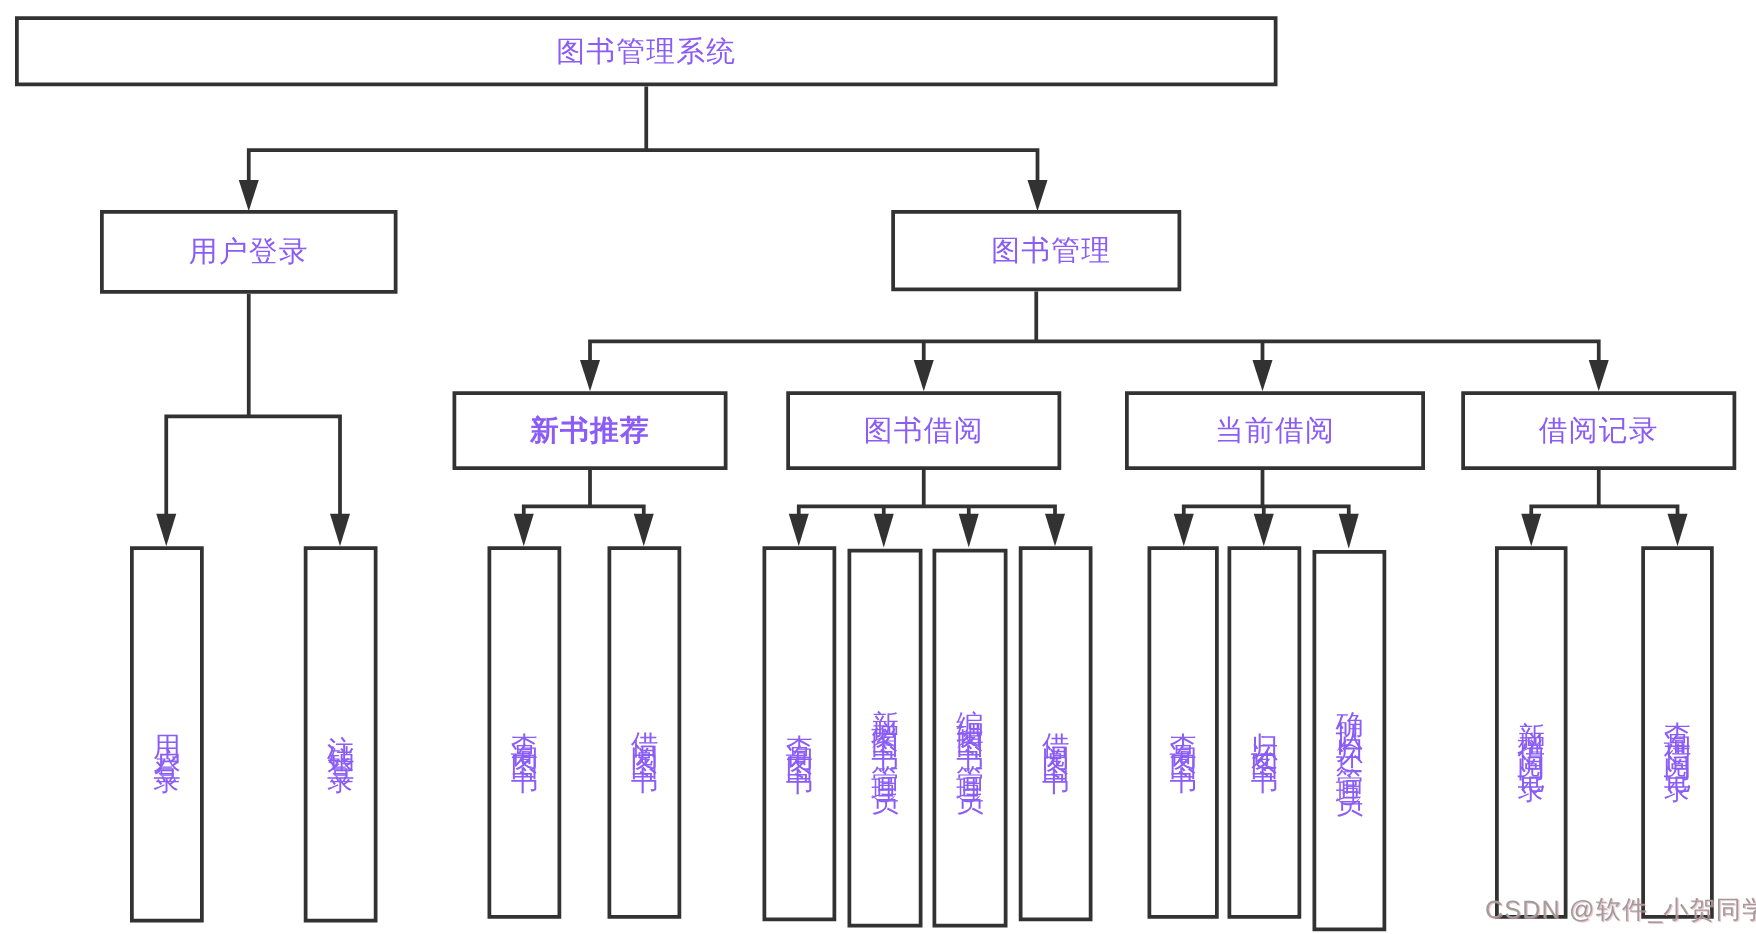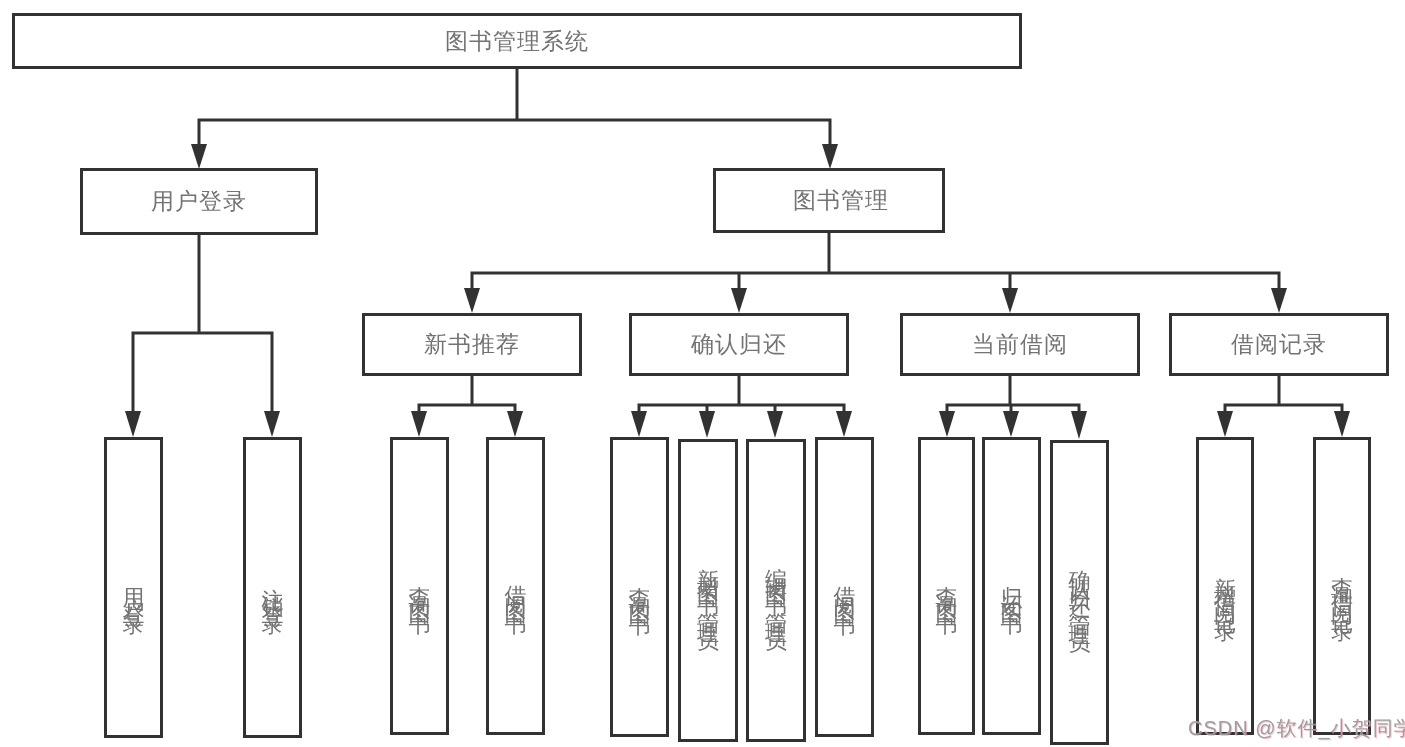--- a/index.html
+++ b/index.html
@@ -13,39 +13,39 @@
   .stage { position: absolute; left: 0; top: 0; width: 1405px; height: 747px; }
   svg.wires { position: absolute; left: 0; top: 0; }
 
   .node {
     position: absolute;
     background: #ffffff;
     border: 3px solid #323232;
     display: flex;
     align-items: center;
     justify-content: center;
-    color: #737373;
+    color: #8b5cf6;
   }
   .h-node { font-size: 23px; letter-spacing: 1px; }
   .v-node { font-size: 22px; }
   .v-node .vtxt {
     writing-mode: vertical-rl;
     text-orientation: mixed;
     letter-spacing: 9px;
     line-height: 1;
     white-space: nowrap;
   }
 
   
   #n-root          { left: 12px;   top: 13px;  width: 1010px; height: 56px; }
   
   #n-user-login    { left: 80px;   top: 168px; width: 238px;  height: 67px; }
   #n-book-mgmt     { left: 713px;  top: 168px; width: 232px;  height: 65px; padding-left: 24px; }
   
-  #n-new-book      { left: 362px;  top: 313px; width: 220px;  height: 63px; }
+  #n-new-book      { left: 362px;  top: 313px; width: 220px;  height: 63px; font-weight: bold; }
   #n-book-borrow   { left: 629px;  top: 313px; width: 220px;  height: 63px; }
   #n-current-borrow{ left: 900px;  top: 313px; width: 240px;  height: 63px; }
   #n-borrow-records{ left: 1169px; top: 313px; width: 220px;  height: 63px; }
   
   #l-user-login    { left: 104px;  top: 437px; width: 59px; height: 301px; }
   #l-logout        { left: 243px;  top: 437px; width: 59px; height: 301px; }
   #l-nb-query      { left: 390px;  top: 437px; width: 59px; height: 298px; }
   #l-nb-borrow     { left: 486px;  top: 437px; width: 59px; height: 298px; }
   #l-bb-query      { left: 610px;  top: 437px; width: 59px; height: 300px; }
   #l-bb-add        { left: 678px;  top: 439px; width: 60px; height: 303px; }
@@ -129,21 +129,21 @@
     <span>用户登录</span>
   </div>
   <div class="node h-node" id="n-book-mgmt">
     <span>图书管理</span>
   </div>
 
   <div class="node h-node" id="n-new-book">
     <span>新书推荐</span>
   </div>
   <div class="node h-node" id="n-book-borrow">
-    <span>确认归还</span>
+    <span>图书借阅</span>
   </div>
   <div class="node h-node" id="n-current-borrow">
     <span>当前借阅</span>
   </div>
   <div class="node h-node" id="n-borrow-records">
     <span>借阅记录</span>
   </div>
 
   <div class="node v-node" id="l-user-login">
     <span class="vtxt">用户登录</span>

